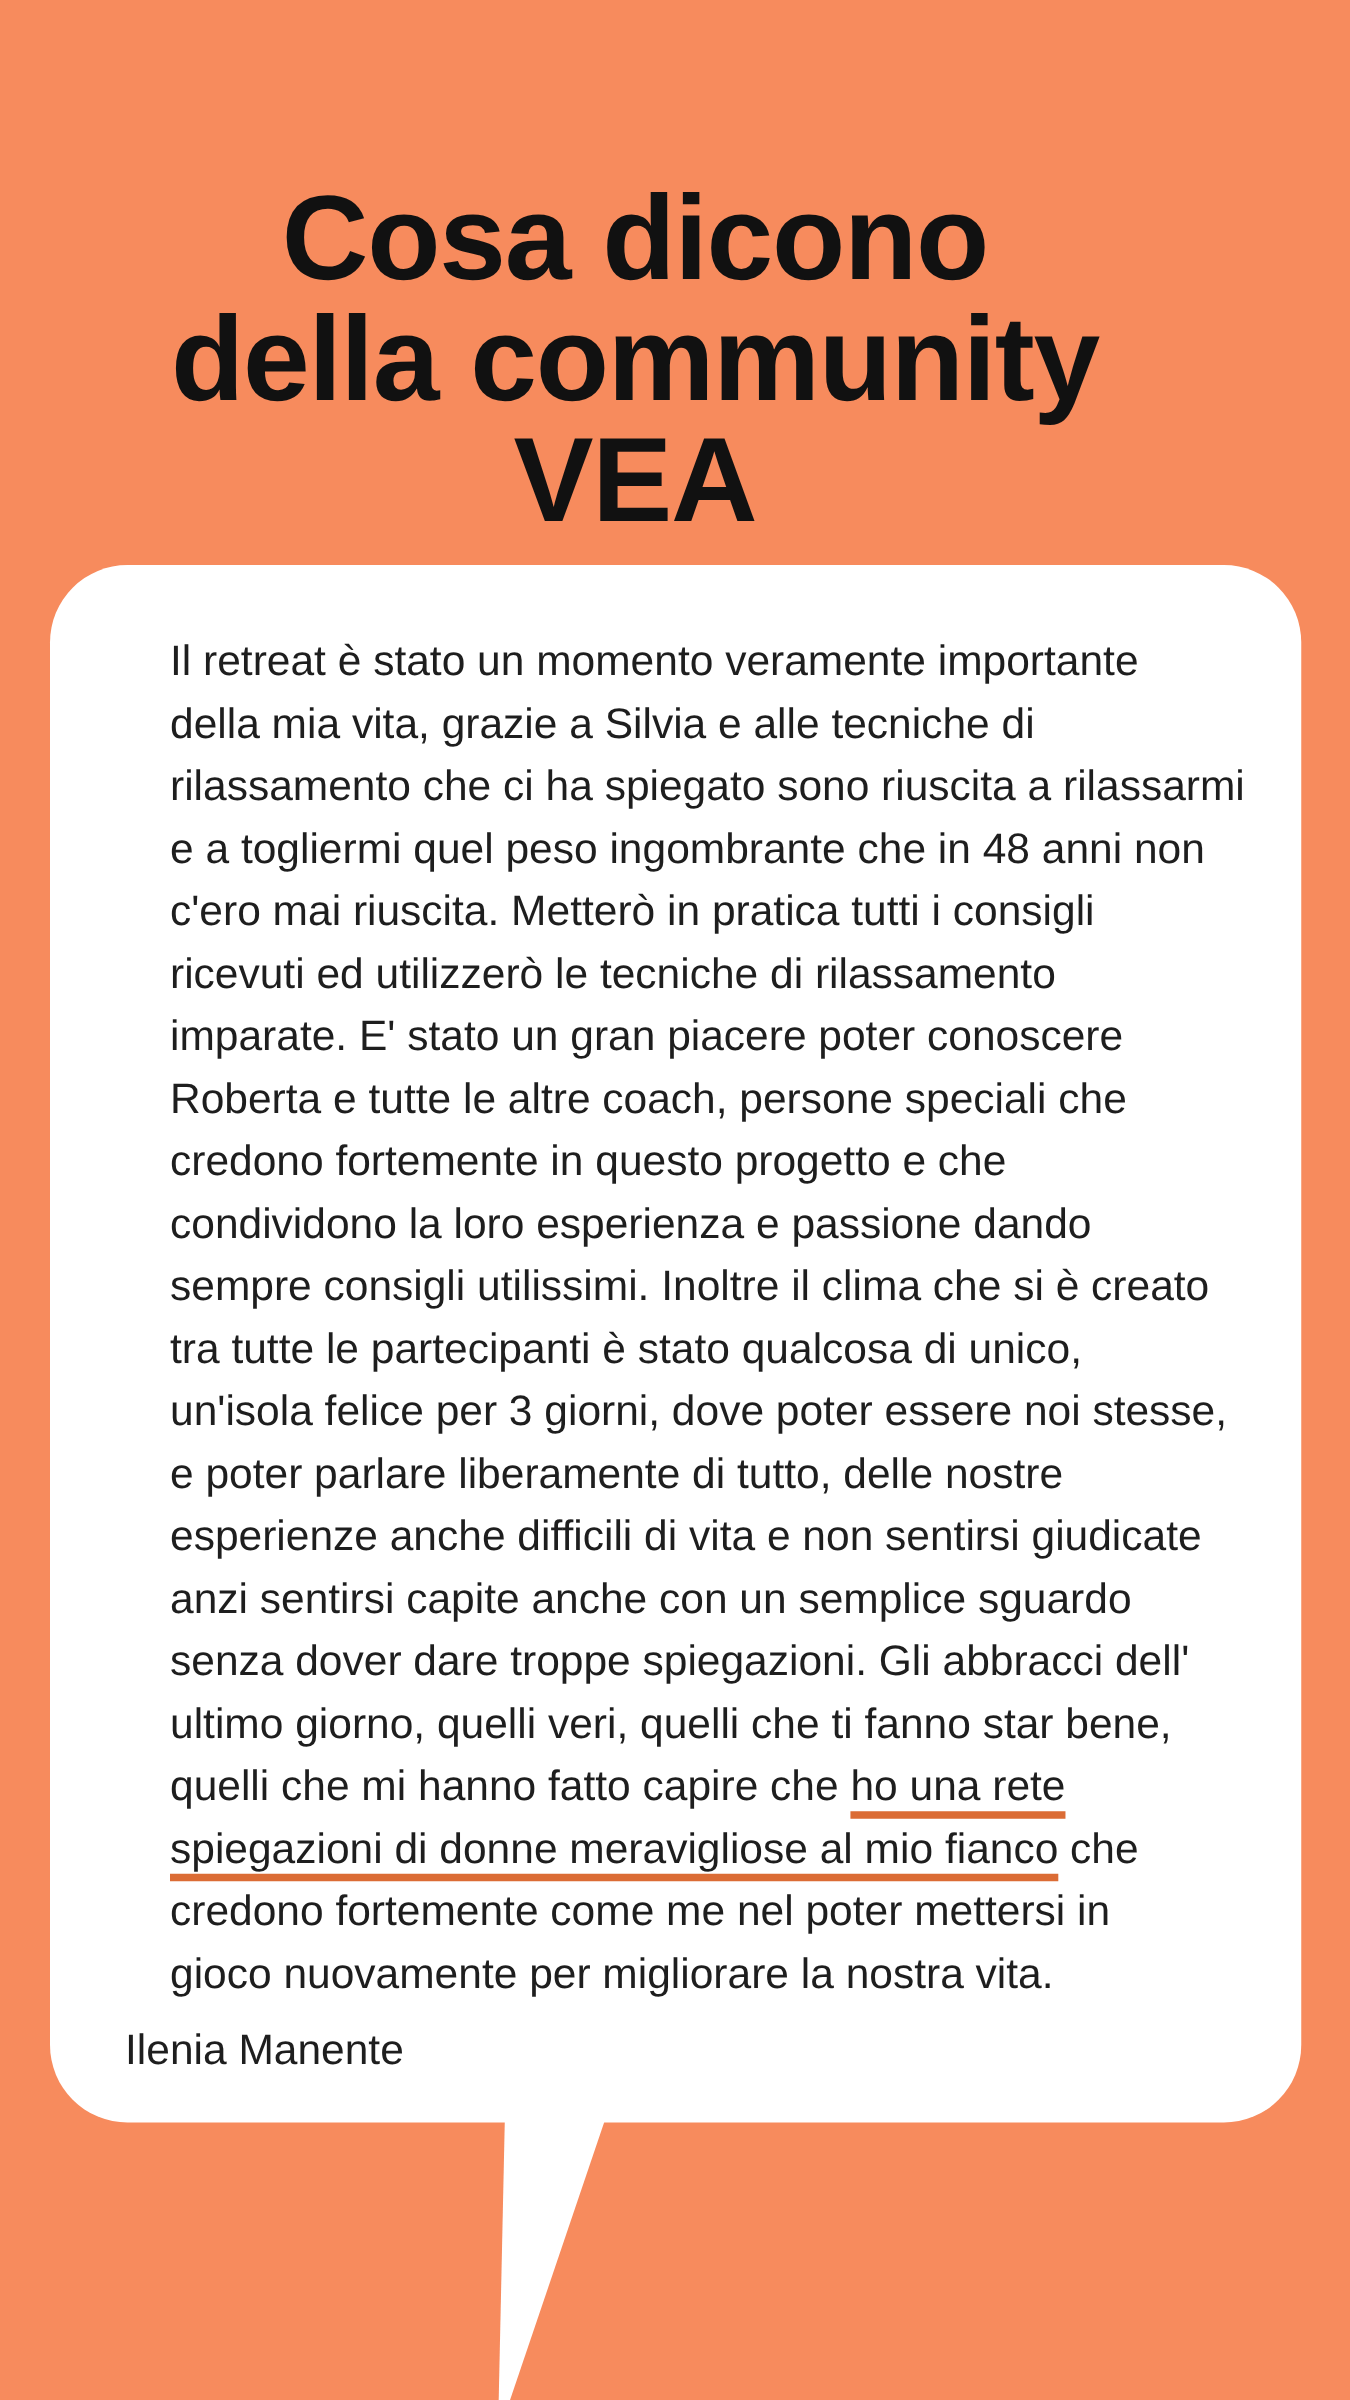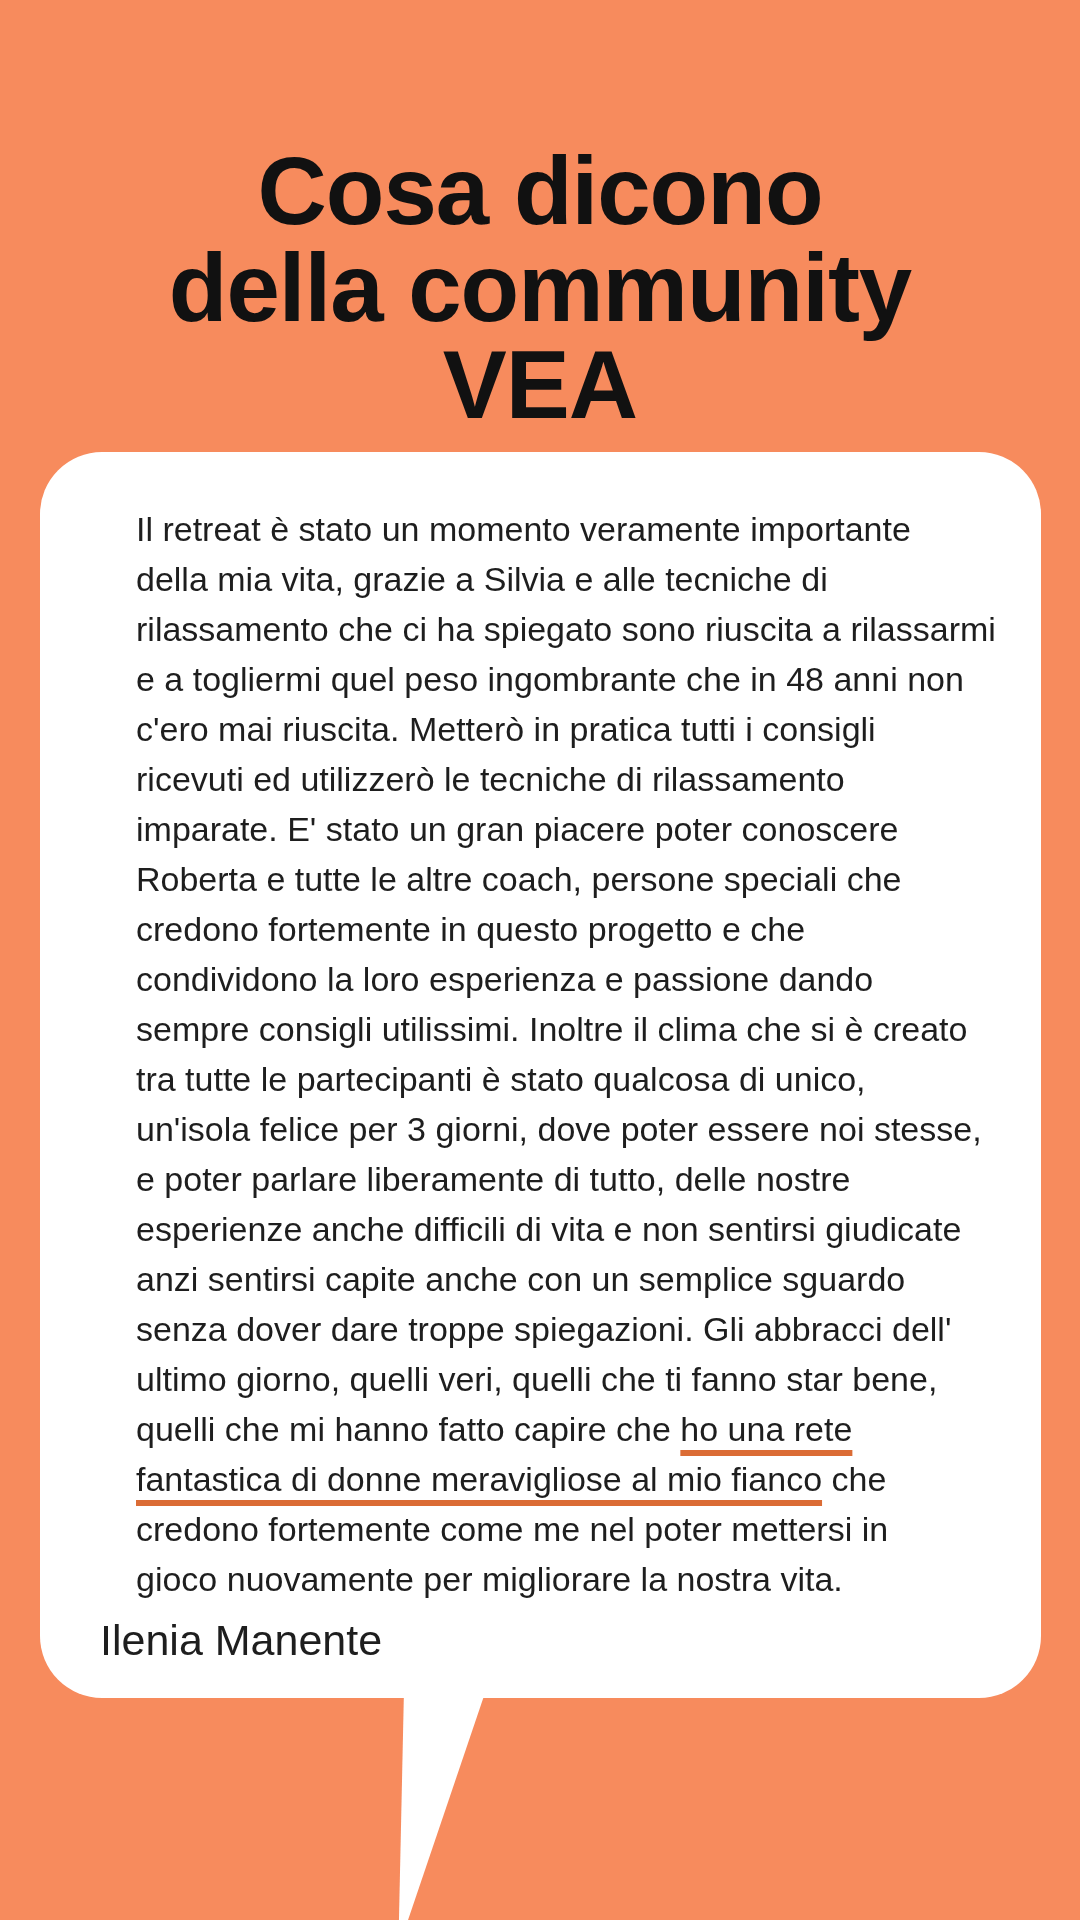--- a/index.html
+++ b/index.html
@@ -19,21 +19,20 @@
     top: 78px;
     left: 0;
     width: 1016px;
     text-align: center;
     font-size: 96px;
     line-height: 97px;
     font-weight: 700;
     letter-spacing: -1px;
     color: var(--title-color, #111111);
     white-space: pre-line;
-    margin-left: 32px;
   }
   .bubble {
     position: absolute;
     left: 40px;
     top: 452px;
     width: 1001px;
     height: 1246px;
     background: var(--bubble, #FFFFFF);
     border-radius: 62px;
   }
@@ -61,21 +60,21 @@
     text-decoration: underline;
     text-decoration-color: var(--underline-color, #DB6C35);
     text-decoration-thickness: 6px;
     text-underline-offset: 9px;
     text-decoration-skip-ink: none;
   }
   .signature {
     position: absolute;
     left: 100px;
     top: 1615px;
-    font-size: 43px;
+    font-size: 34px;
     line-height: 50px;
     color: var(--text-color, #1E1E1E);
   }
 </style>
 </head>
 <body>
 
 <h1 class="page-title">Cosa dicono
 della community
 VEA</h1>
@@ -96,17 +95,17 @@
 condividono la loro esperienza e passione dando
 sempre consigli utilissimi. Inoltre il clima che si è creato
 tra tutte le partecipanti è stato qualcosa di unico,
 un'isola felice per 3 giorni, dove poter essere noi stesse,
 e poter parlare liberamente di tutto, delle nostre
 esperienze anche difficili di vita e non sentirsi giudicate
 anzi sentirsi capite anche con un semplice sguardo
 senza dover dare troppe spiegazioni. Gli abbracci dell'
 ultimo giorno, quelli veri, quelli che ti fanno star bene,
 quelli che mi hanno fatto capire che </span><span class="underlined">ho una rete
-fantastica di donne meravigliose al mio fianco</span><span> che
+spiegazioni di donne meravigliose al mio fianco</span><span> che
 credono fortemente come me nel poter mettersi in
 gioco nuovamente per migliorare la nostra vita.</span></p>
 
 <div class="signature">Ilenia Manente</div>
 
 </body></html>

